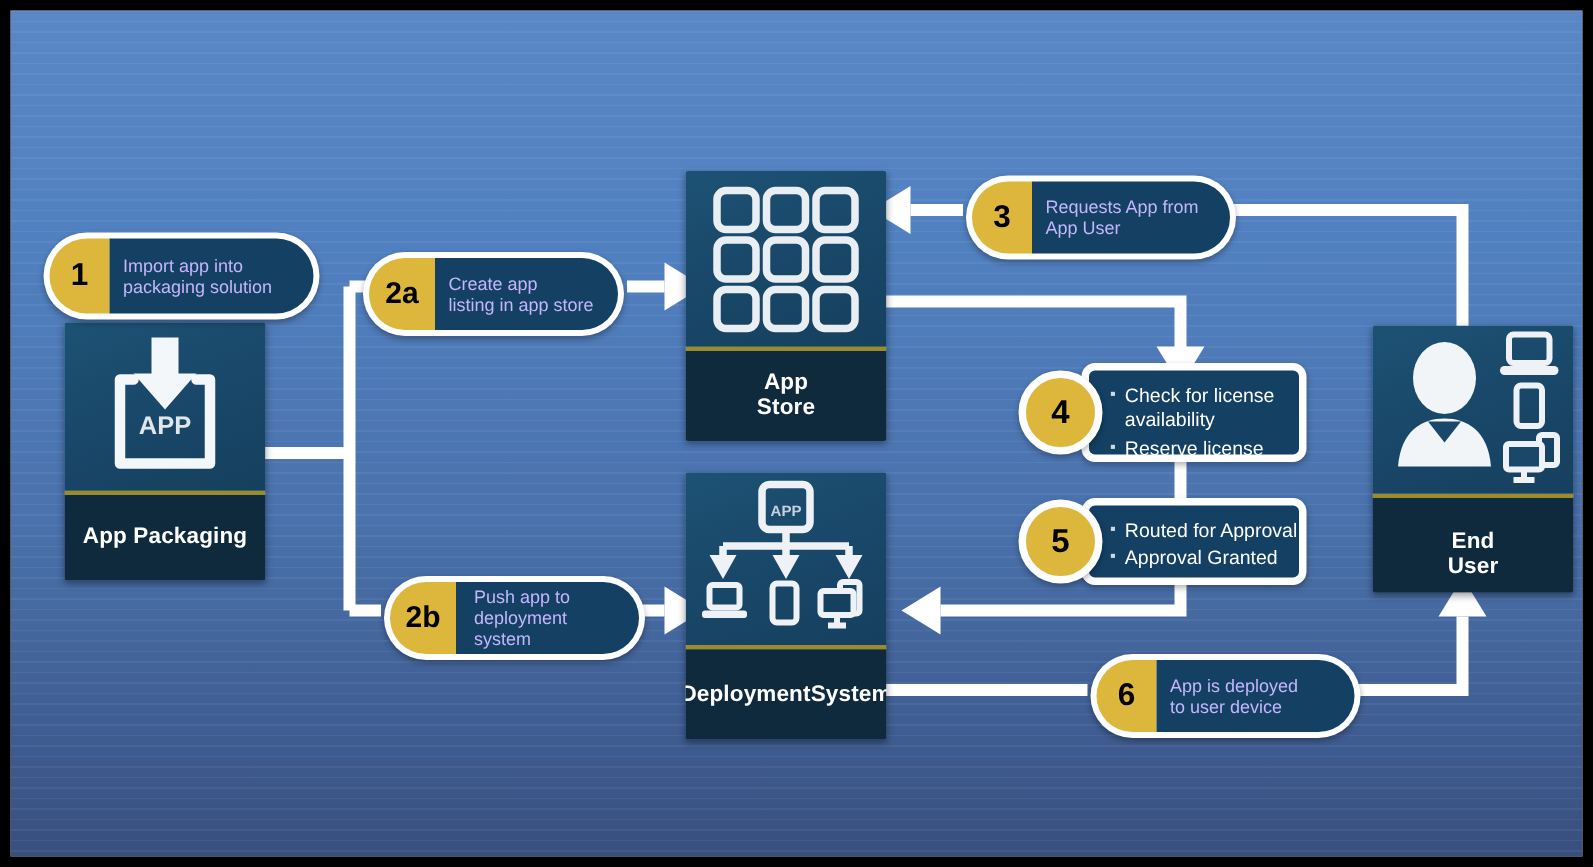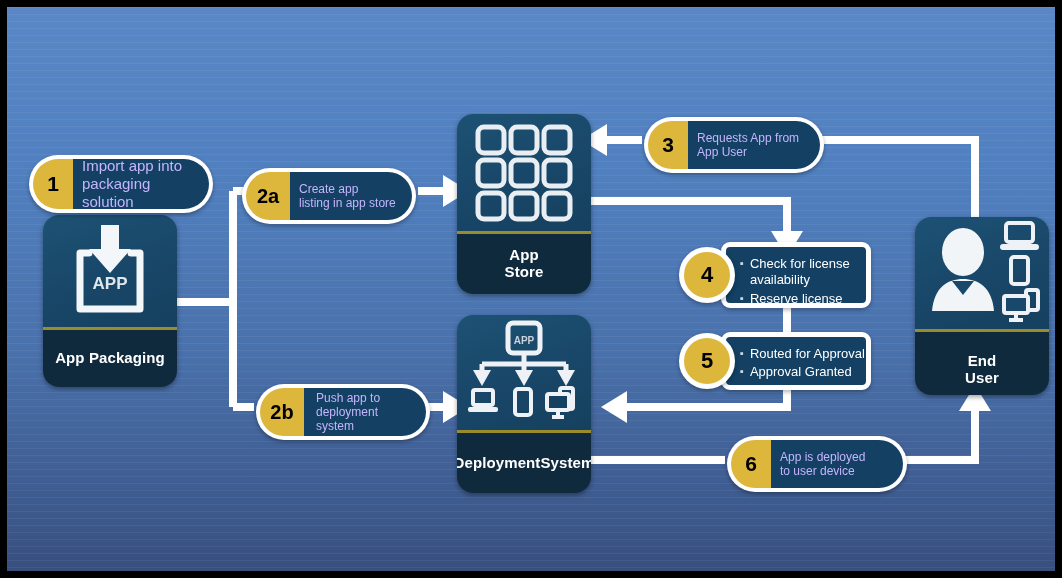--- a/index.html
+++ b/index.html
@@ -33,21 +33,21 @@
   
   #wires {
     position: absolute;
     left: 0; top: 0;
     width: 1048px; height: 564px;
   }
 
   
   .node {
     position: absolute;
-    border-radius: 16px;
+    border-radius: 2px;
     overflow: hidden;
     box-shadow: 0 2px 5px rgba(0,0,0,0.38);
     display: flex;
     flex-direction: column;
   }
   .node .icon-pane {
     flex: 1 1 auto;
     background: linear-gradient(160deg, #1d5274 0%, #19486a 45%, #16405f 100%);
     display: flex;
     align-items: center;
@@ -292,21 +292,21 @@
     <div class="label-pane" style="height:75px; font-size:15px; flex-direction:column;">
       <span>End</span>
       <span>User</span>
     </div>
   </div>
 
   <div class="pill" style="left:22px; top:148px; width:176px; height:50px;">
     <div class="badge" style="width:40px; font-size:21px;">
       <span>1</span>
     </div>
-    <div class="body" style="font-size:15px;">
+    <div class="body" style="font-size:12px;">
       <span>Import app into</span>
       <span>packaging solution</span>
     </div>
   </div>
 
   <div class="pill" style="left:235px; top:161px; width:166px; height:48px;">
     <div class="badge" style="width:44px; font-size:20px;">
       <span>2a</span>
     </div>
     <div class="body" style="font-size:12px;">

